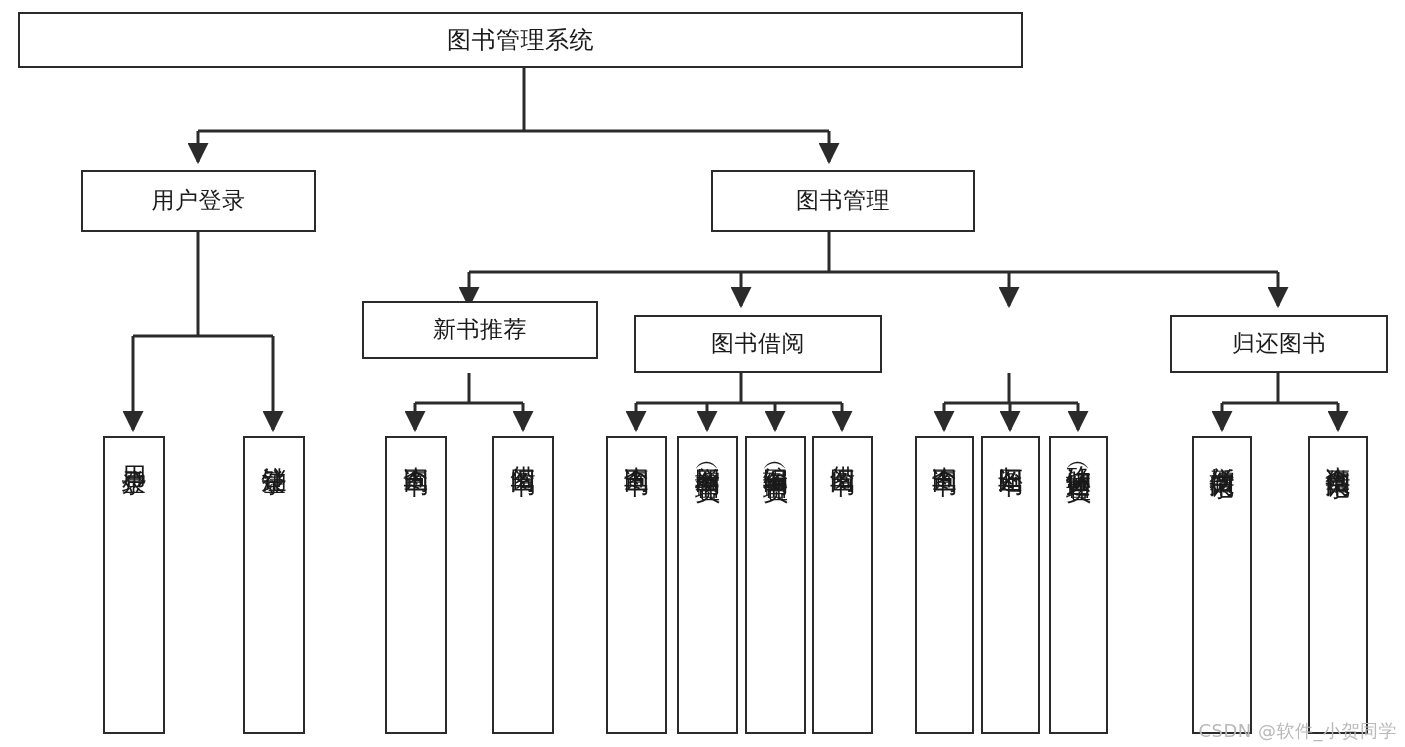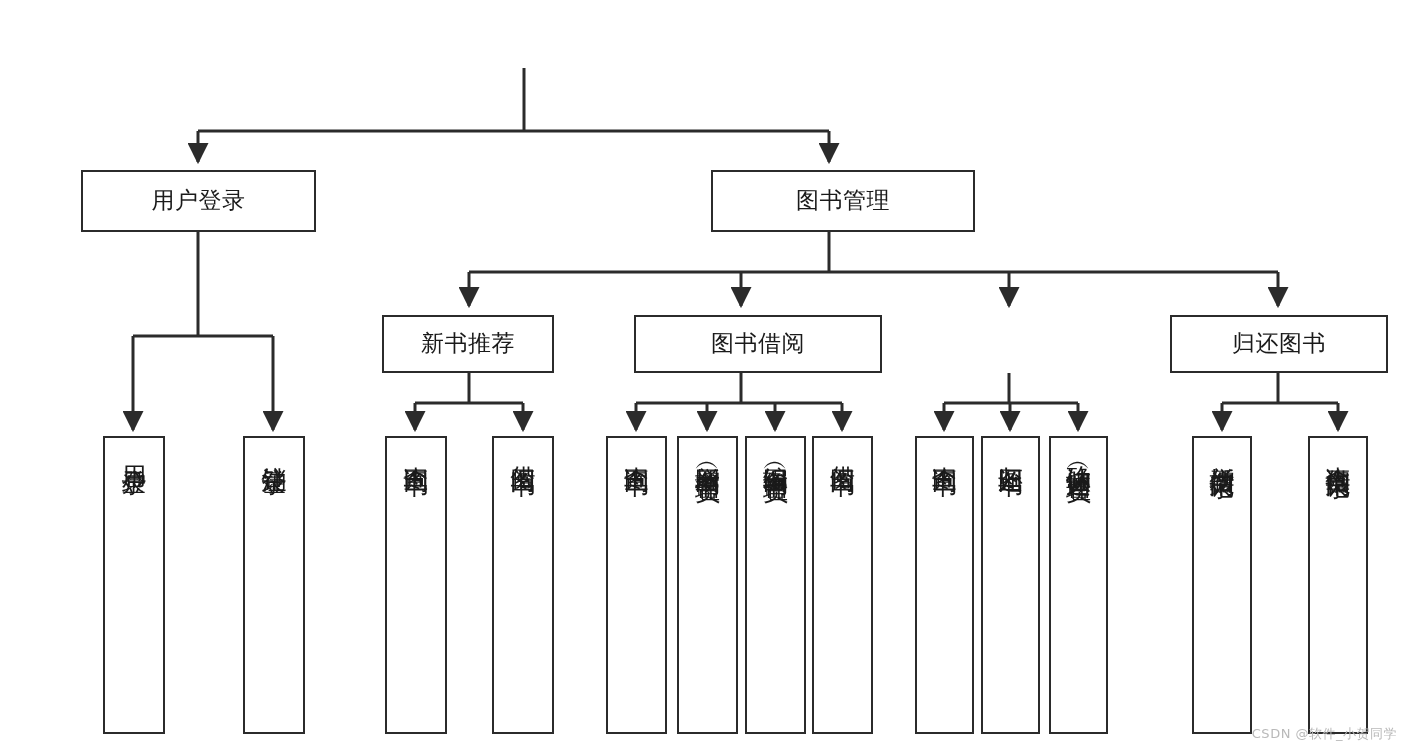--- a/index.html
+++ b/index.html
@@ -58,21 +58,21 @@
     text-orientation: upright;
     font-size: 25px;
     letter-spacing: 2px;
     line-height: 1;
     text-align: left;
   }
   #watermark {
     position: absolute;
     right: 8px;
     bottom: 4px;
-    font-size: 13px;
+    font-size: 18px;
     color: #b9b9b9;
     letter-spacing: 0.5px;
     z-index: 5;
     white-space: nowrap;
   }
 </style>
 </head>
 <body>
 
 <div id="canvas">
@@ -121,30 +121,33 @@
       <path d="M 1010 403 L 1010 430" marker-end="url(#arrow)"></path>
       <path d="M 1078 403 L 1078 430" marker-end="url(#arrow)"></path>
 
       <path d="M 1278 373 L 1278 403"></path>
       <path d="M 1222 403 L 1338 403"></path>
       <path d="M 1222 403 L 1222 430" marker-end="url(#arrow)"></path>
       <path d="M 1338 403 L 1338 430" marker-end="url(#arrow)"></path>
     </g>
   </svg>
 
+  <div class="node h" id="node-root" style="left:18px; top:12px; width:1005px; height:56px;">
+    <span class="node-label">图书管理系统</span>
+  </div>
 
   <div class="node h" id="node-user-login" style="left:81px; top:170px; width:235px; height:62px;">
     <span class="node-label">用户登录</span>
   </div>
 
   <div class="node h" id="node-book-manage" style="left:711px; top:170px; width:264px; height:62px;">
     <span class="node-label">图书管理</span>
   </div>
 
-  <div class="node h" id="node-new-book-recommend" style="left:362px; top:315px; width:172px; height:58px;margin-left:20px;">
+  <div class="node h" id="node-new-book-recommend" style="left:362px; top:301px; width:236px; height:58px;">
     <span class="node-label">新书推荐</span>
   </div>
 
   <div class="node h" id="node-book-borrow" style="left:634px; top:315px; width:248px; height:58px;">
     <span class="node-label">图书借阅</span>
   </div>
 
 
   <div class="node h" id="node-borrow-record" style="left:1170px; top:315px; width:218px; height:58px;">
     <span class="node-label">归还图书</span>

